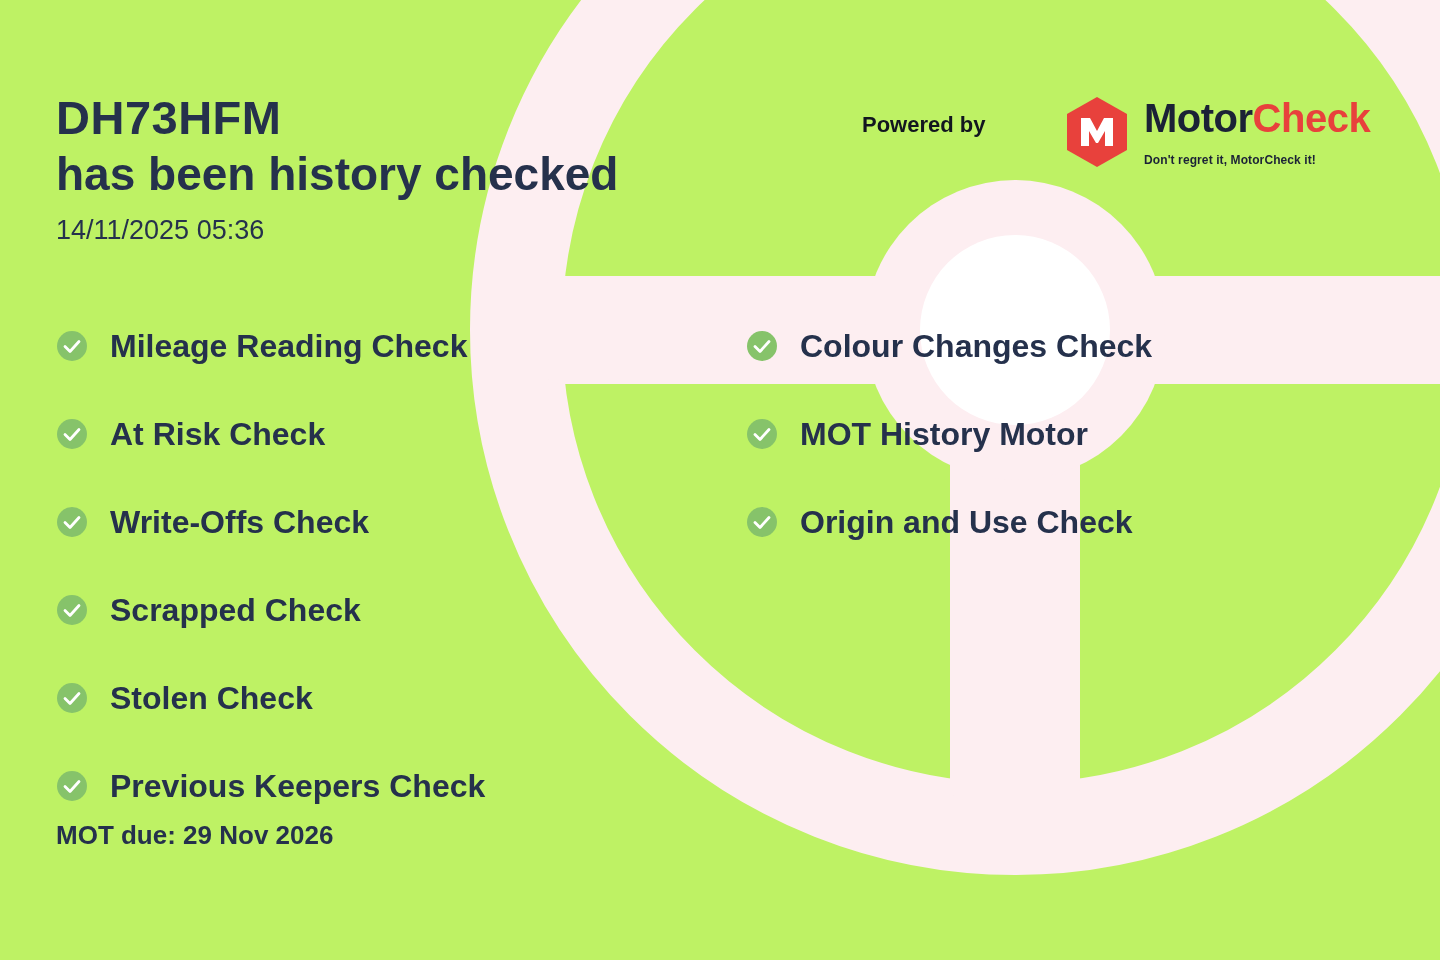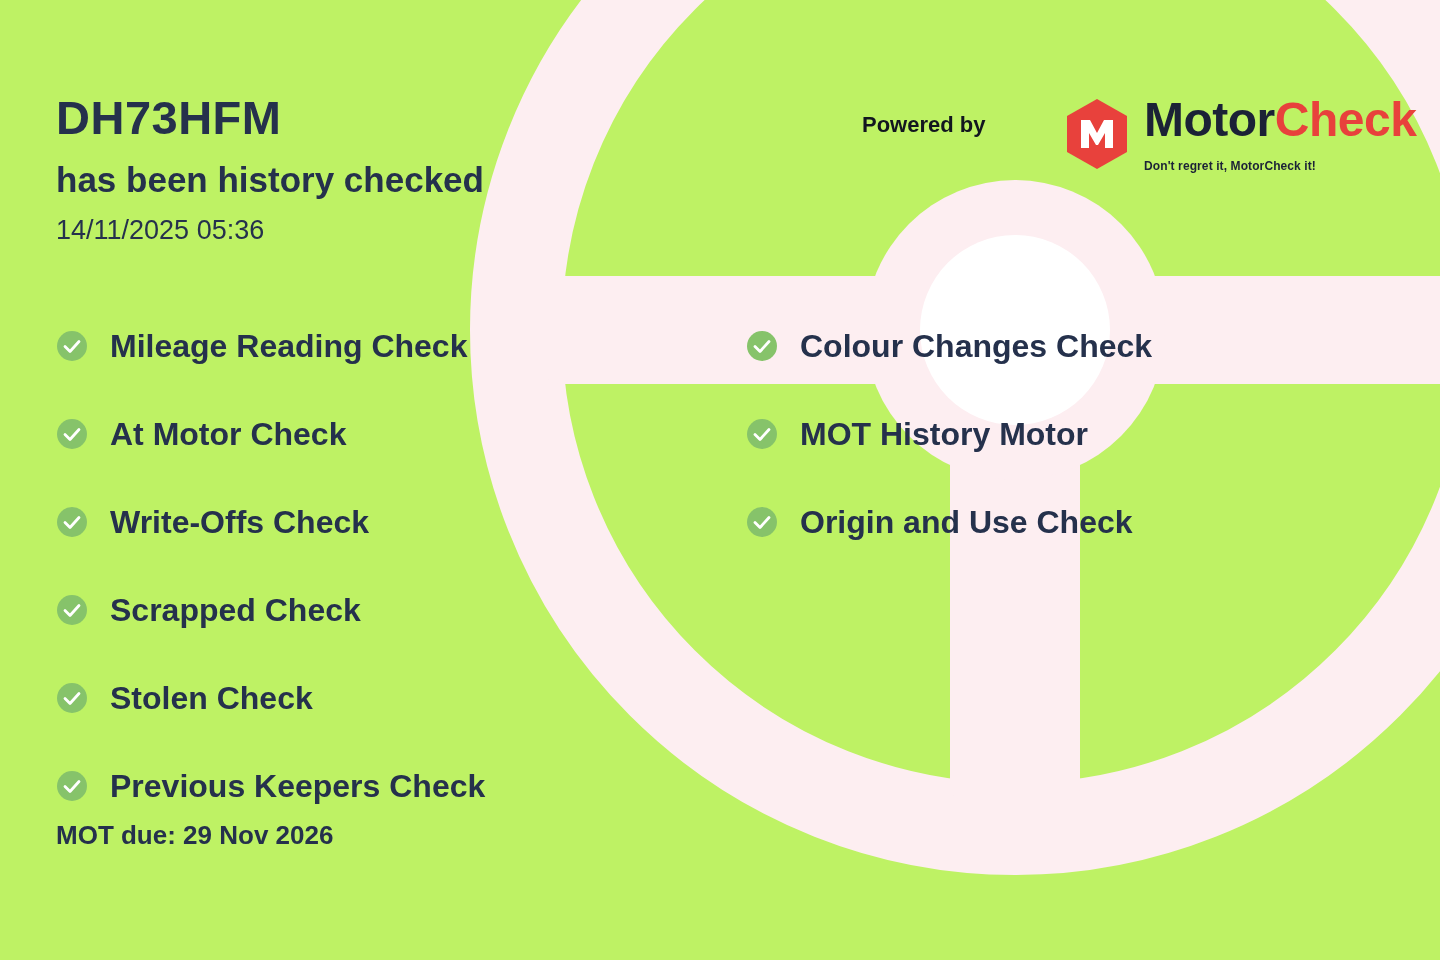--- a/index.html
+++ b/index.html
@@ -99,22 +99,22 @@
     top: 92px;
     font-size: 47px;
     font-weight: bold;
     letter-spacing: 0.5px;
     color: #25314c;
     line-height: 1.1;
   }
   .subtitle {
     position: absolute;
     left: 56px;
-    top: 160px;
-    font-size: 35px;
+    top: 148px;
+    font-size: 46px;
     font-weight: bold;
     color: #25314c;
     line-height: 1.15;
   }
   .timestamp {
     position: absolute;
     left: 56px;
     top: 215px;
     font-size: 27px;
     font-weight: normal;
@@ -141,21 +141,21 @@
     position: relative;
     width: 66px;
     height: 72px;
   }
   .hex svg { display: block; }
   .logo-text {
     margin-left: 14px;
     line-height: 1;
   }
   .logo-word {
-    font-size: 48px;
+    font-size: 40px;
     font-weight: bold;
     letter-spacing: -0.5px;
   }
   .logo-motor { color: #1b2236; }
   .logo-check { color: #e8413c; }
   .logo-tag {
     margin-top: 16px;
     font-size: 12px;
     font-weight: bold;
     color: #1b2236;
@@ -255,21 +255,21 @@
           <span class="check-label">Mileage Reading Check</span>
         </div>
 
         <div class="check-row">
           <span class="check-ic">
             <svg width="32" height="32" viewBox="0 0 32 32">
                 <circle cx="16" cy="16" r="15" fill="#86c36a"></circle>
                 <path d="M9 16.5 L14 21.5 L23 11.5" fill="none" stroke="#ffffff" stroke-width="2.8" stroke-linecap="round" stroke-linejoin="round"></path>
               </svg>
           </span>
-          <span class="check-label">At Motor Check</span>
+          <span class="check-label">At Risk Check</span>
         </div>
 
         <div class="check-row">
           <span class="check-ic">
             <svg width="32" height="32" viewBox="0 0 32 32">
                 <circle cx="16" cy="16" r="15" fill="#86c36a"></circle>
                 <path d="M9 16.5 L14 21.5 L23 11.5" fill="none" stroke="#ffffff" stroke-width="2.8" stroke-linecap="round" stroke-linejoin="round"></path>
               </svg>
           </span>
           <span class="check-label">Write-Offs Check</span>

